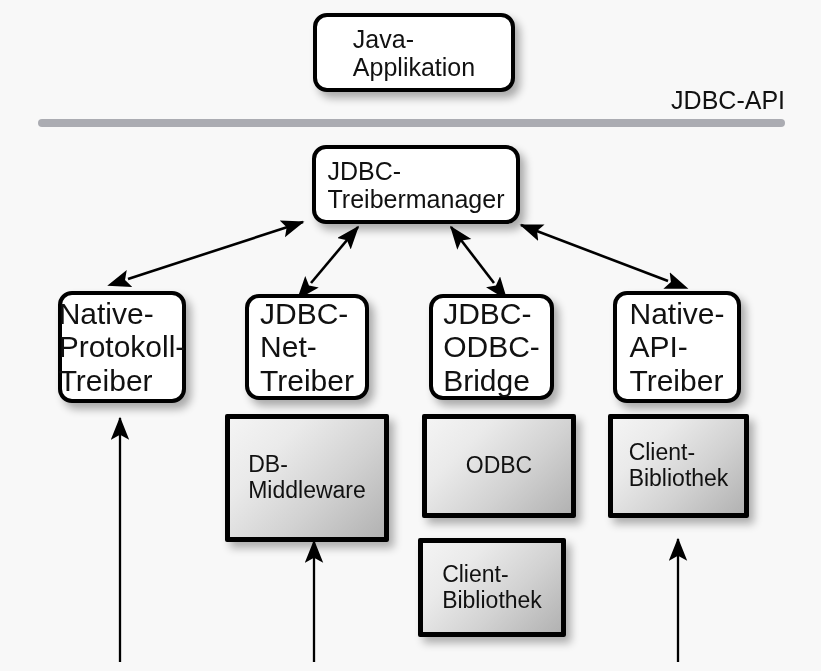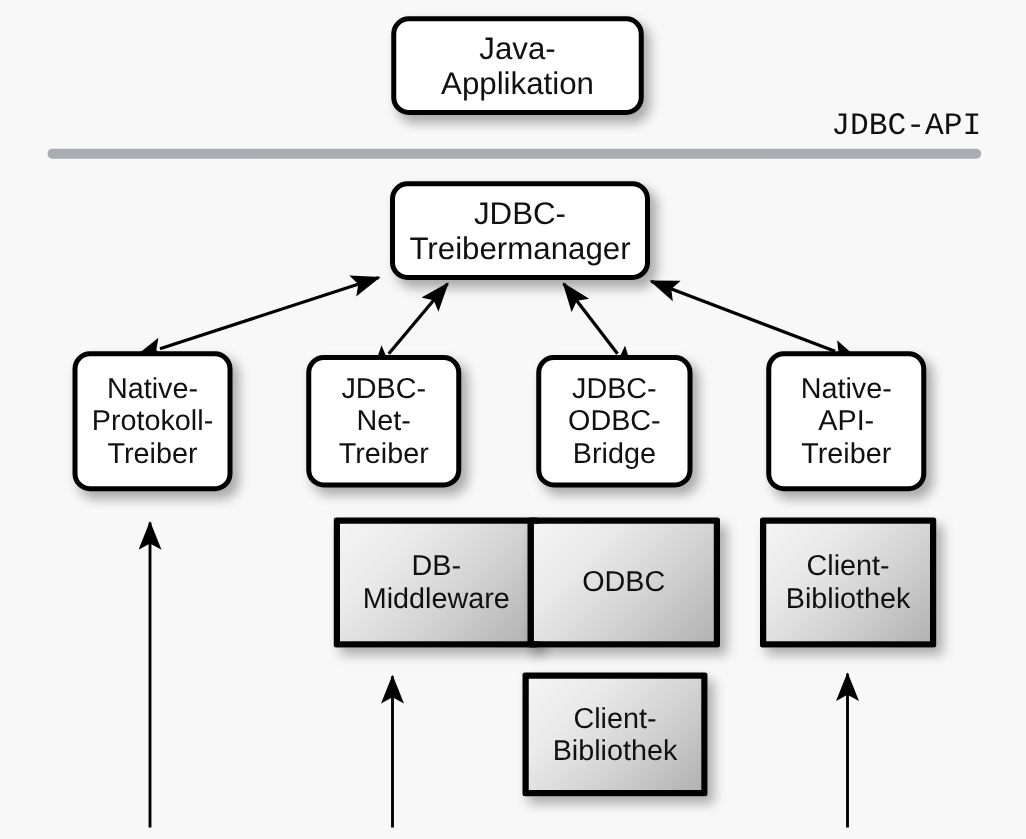--- a/index.html
+++ b/index.html
@@ -31,21 +31,20 @@
     pointer-events: none;
   }
 
   
   .node {
     position: absolute;
     box-sizing: border-box;
     display: flex;
     align-items: center;
     justify-content: center;
-    text-align: center;
     color: #111111;
     line-height: 1.12;
     white-space: pre-line;
     z-index: 3;
   }
 
   
   .node.rounded {
     background: #ffffff;
     border: 4px solid #000000;
@@ -72,21 +71,21 @@
   
   .free-label {
     position: absolute;
     color: #111111;
     white-space: nowrap;
     z-index: 3;
   }
 
   .app-node   { font-size: 25px; }
   .mgr-node   { font-size: 25px; }
-  .drv-node   { font-size: 23px; }
+  .drv-node   { font-size: 30px; margin-top: 10px; }
   .grad-node  { font-size: 23px; }
   #api-label  { font-size: 25px; }
 </style>
 </head>
 <body>
 
 <div id="diagram-root">
 
   <svg id="connector-layer" viewBox="0 0 821 671" width="821" height="671">
     <defs>
@@ -111,21 +110,21 @@
 
     <line x1="120" y1="662" x2="120" y2="418" stroke="#000000" stroke-width="2.3" marker-end="url(#ah-thin)"></line>
 
     <line x1="314" y1="662" x2="314" y2="541" stroke="#000000" stroke-width="2.3" marker-end="url(#ah-thin)"></line>
 
     <line x1="678" y1="662" x2="678" y2="539" stroke="#000000" stroke-width="2.3" marker-end="url(#ah-thin)"></line>
   </svg>
 
   <div id="api-divider" style="left:38px; top:119px; width:747px; height:8px;"></div>
 
-  <div class="free-label" id="api-label" style="right:36px; top:86px;font-family:Liberation Mono, monospace;">JDBC-API</div>
+  <div class="free-label" id="api-label" style="right:36px; top:86px;">JDBC-API</div>
 
   <div class="node rounded app-node" style="left:313px; top:13px; width:202px; height:79px;">Java-
 Applikation</div>
 
   <div class="node rounded mgr-node" style="left:312px; top:145px; width:208px; height:79px;">JDBC-
 Treibermanager</div>
 
   <div class="node rounded drv-node" style="left:58px; top:281px; width:128px; height:112px;">Native-
 Protokoll-
 Treiber</div>
@@ -135,21 +134,21 @@
 Treiber</div>
 
   <div class="node rounded drv-node" style="left:429px; top:284px; width:125px; height:106px;">JDBC-
 ODBC-
 Bridge</div>
 
   <div class="node rounded drv-node" style="left:613px; top:281px; width:128px; height:112px;">Native-
 API-
 Treiber</div>
 
-  <div class="node gradient grad-node" style="left:225px; top:414px; width:164px; height:104px;margin-left:42px;">DB-
+  <div class="node gradient grad-node" style="left:225px; top:414px; width:164px; height:128px;">DB-
 Middleware</div>
 
   <div class="node gradient grad-node" style="left:422px; top:414px; width:154px; height:104px;">ODBC</div>
 
   <div class="node gradient grad-node" style="left:608px; top:414px; width:141px; height:104px;">Client-
 Bibliothek</div>
 
   <div class="node gradient grad-node" style="left:418px; top:538px; width:148px; height:99px;">Client-
 Bibliothek</div>
 

